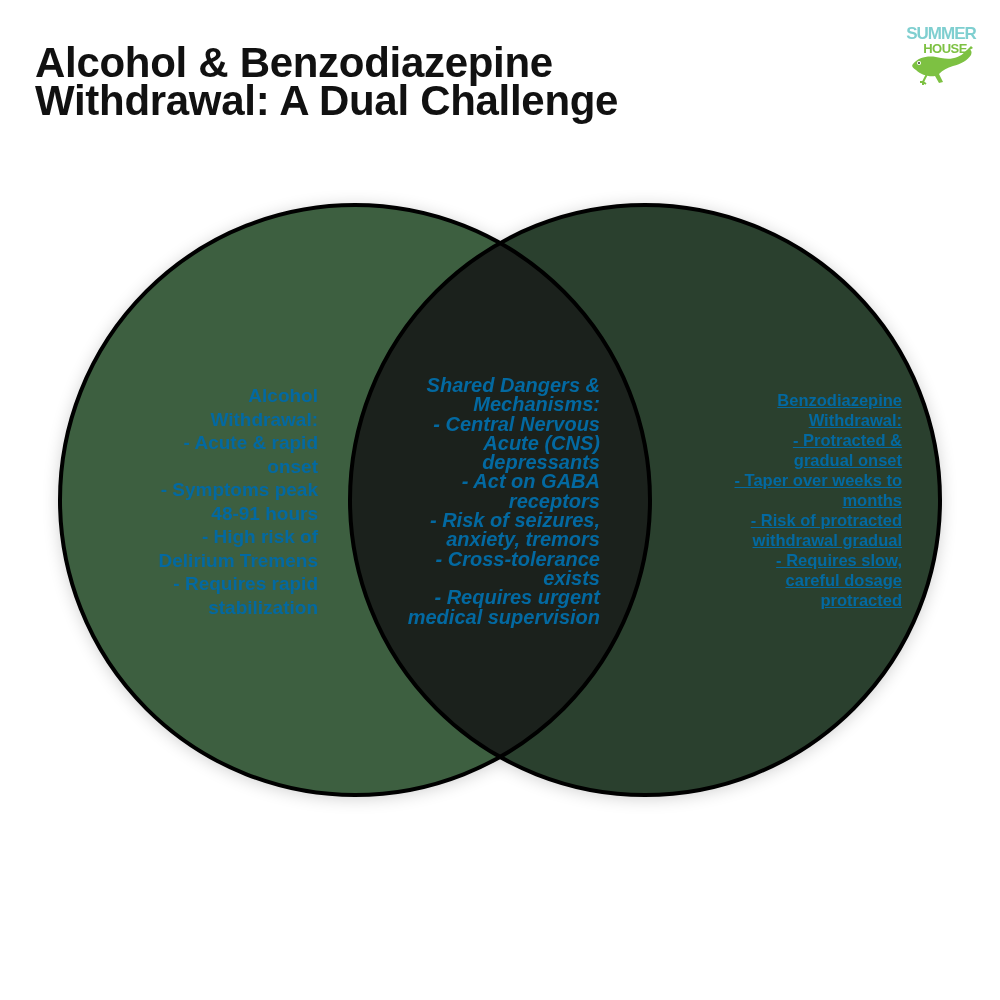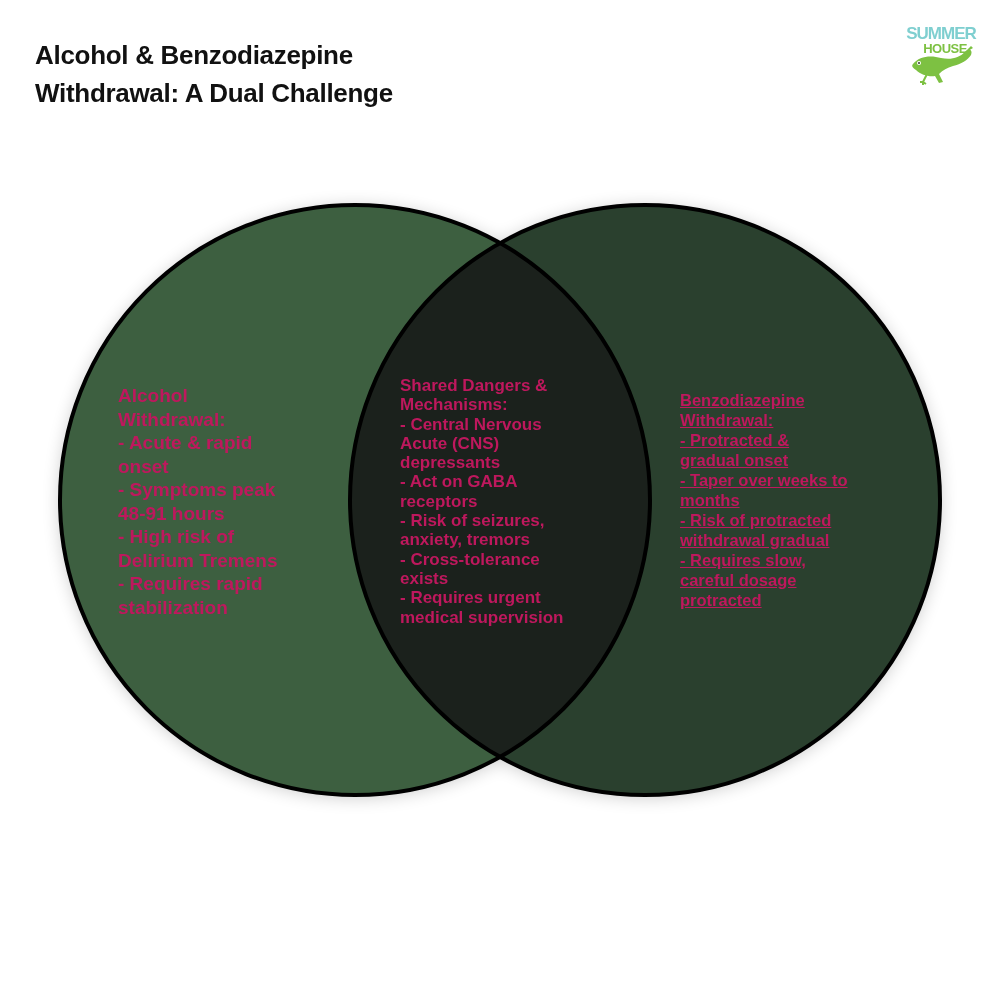--- a/index.html
+++ b/index.html
@@ -10,23 +10,23 @@
     body {
       width: 1000px;
       height: 1000px;
       position: relative;
       overflow: hidden;
       font-family: "Liberation Sans", "DejaVu Sans", sans-serif;
     }
     .title {
       position: absolute;
       left: 35px;
-      top: 36px;
+      top: 44px;
       margin: 0;
-      font-size: 26px;
+      font-size: 42px;
       line-height: 38px;
       font-weight: 700;
       color: #111111;
       letter-spacing: -0.3px;
     }
     .title span { display: block; }
     .logo {
       position: absolute;
       left: 905px;
       top: 22px;
@@ -35,38 +35,39 @@
     }
     .venn {
       position: absolute;
       left: 0;
       top: 0;
       width: 1000px;
       height: 1000px;
     }
     .label {
       position: absolute;
-      text-align: left;
-      color: #be185d;
+      text-align: right;
+      color: #0369a1;
       font-weight: 700;
     }
     .label span { display: block; }
     .label-left {
       left: 118px;
       top: 384px;
       width: 200px;
       font-size: 19px;
       line-height: 23.5px;
     }
     .label-center {
       left: 400px;
       top: 376px;
       width: 200px;
-      font-size: 17px;
+      font-size: 20px;
       line-height: 19.3px;
+      font-style: italic;
     }
     .label-right {
       left: 680px;
       top: 390px;
       width: 222px;
       font-size: 16.5px;
       line-height: 20px;
       text-decoration: underline;
     }
   </style>

